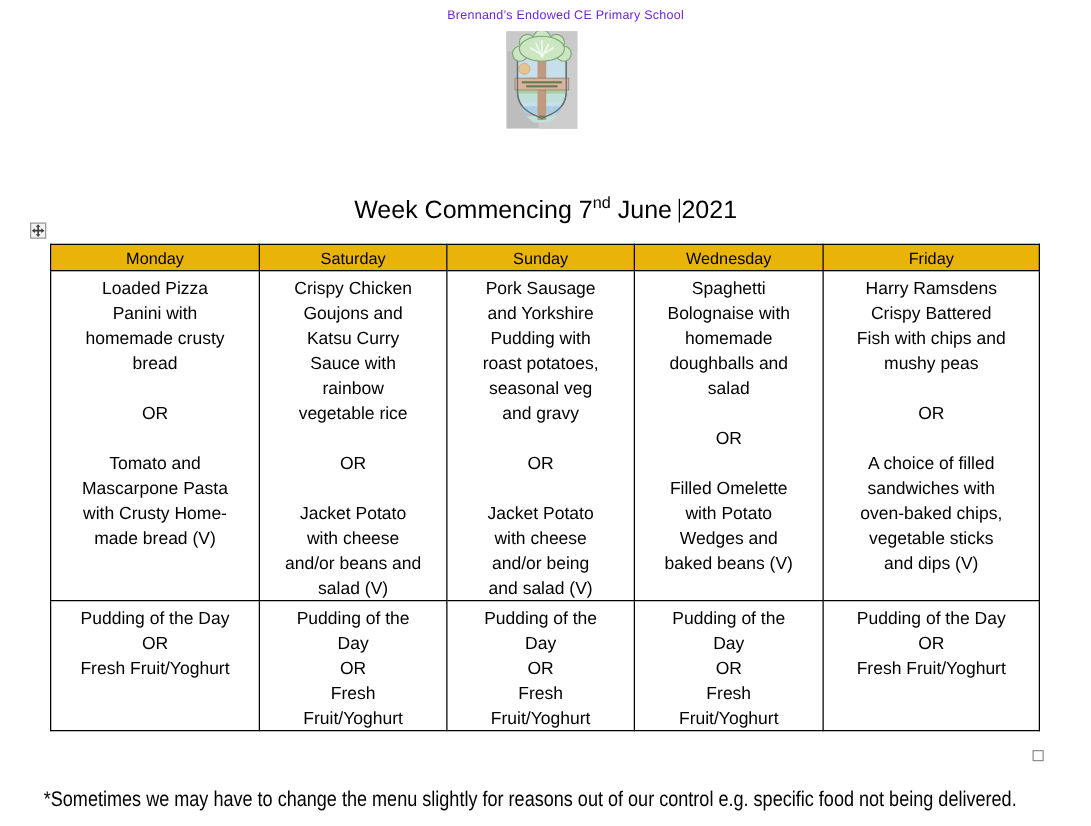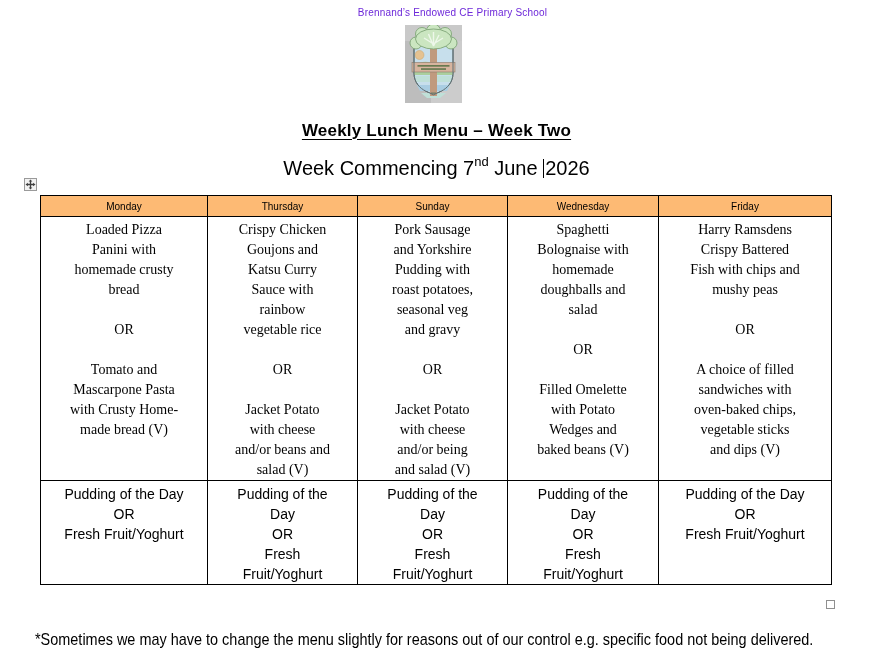--- a/index.html
+++ b/index.html
@@ -25,29 +25,29 @@
   }
   .move-handle{
     position:absolute;left:24px;top:178px;width:13px;height:13px;
     border:1px solid #9a9a9a;background:#f2f2f2;box-sizing:border-box;
     display:flex;align-items:center;justify-content:center;
   }
   .menu-table{
     position:absolute;left:40px;top:195px;border-collapse:collapse;table-layout:fixed;
   }
   .menu-table th{
-    background:#fdba74;border:1px solid #000;height:20px;padding:0;
-    font-size:10px;font-weight:normal;text-align:center;
+    background:#eab308;border:1px solid #000;height:20px;padding:0;
+    font-size:13px;font-weight:normal;text-align:center;
   }
   .menu-table td{
     border:1px solid #000;vertical-align:top;text-align:center;
     font-size:14px;line-height:20px;padding:3px 2px 0 2px;
     white-space:pre-line;
   }
-  .row-main td{height:256px;box-sizing:border-box;font-family:Liberation Serif, serif;}
+  .row-main td{height:256px;box-sizing:border-box;}
   .row-pudding td{height:99px;box-sizing:border-box;}
   .resize-handle{
     position:absolute;left:826px;top:600px;width:7px;height:7px;
     border:1px solid #8f8f8f;background:#fff;
   }
   .footnote{
     position:absolute;left:35px;top:630px;font-size:17px;white-space:nowrap;
     transform:scaleX(0.85);transform-origin:0 50%;
   }
 </style>
@@ -92,46 +92,43 @@
         <circle cx="40" cy="9" r="6.5"></circle>
         <circle cx="28.5" cy="6" r="7"></circle>
         <ellipse cx="28.5" cy="14" rx="18" ry="10"></ellipse>
       </g>
       <ellipse cx="28.5" cy="14.5" rx="16" ry="8.5" fill="#cbe6c1"></ellipse>
 
       <path d="M28.5,21 L23.5,9 M28.5,21 L34,10 M28.5,20 L28.5,7 M27,18 L19,13 M30,18 L38,13" stroke="#eef7ea" stroke-width="1.4" fill="none"></path>
     </svg>
   </div>
 
-  <div class="title-row">
-    <span class="title-text">Weekly Lunch Menu – Week Two</span>
-  </div>
 
   <div class="subtitle-row">
-    <span>Week Commencing 7</span><sup>nd</sup><span> June </span><span class="caret"></span><span>2026</span>
+    <span>Week Commencing 7</span><sup>nd</sup><span> June </span><span class="caret"></span><span>2021</span>
   </div>
 
   <div class="move-handle">
     <svg width="11" height="11" viewBox="0 0 12 12">
       <path d="M6 0.5 L8 2.8 H6.7 V5.3 H8.8 V4 L11.5 6 L8.8 8 V6.7 H6.7 V9.2 H8 L6 11.5 L4 9.2 H5.3 V6.7 H3.2 V8 L0.5 6 L3.2 4 V5.3 H5.3 V2.8 H4 Z" fill="#3f3f3f"></path>
     </svg>
   </div>
 
   <table class="menu-table">
     <colgroup>
       <col style="width:167px">
         <col style="width:150px">
         <col style="width:150px">
         <col style="width:151px">
         <col style="width:173px">
     </colgroup>
     <thead>
       <tr>
         <th>Monday</th>
-        <th>Thursday</th>
+        <th>Saturday</th>
         <th>Sunday</th>
         <th>Wednesday</th>
         <th>Friday</th>
       </tr>
     </thead>
     <tbody>
       <tr class="row-main">
         <td>Loaded Pizza
 Panini with
 homemade crusty

